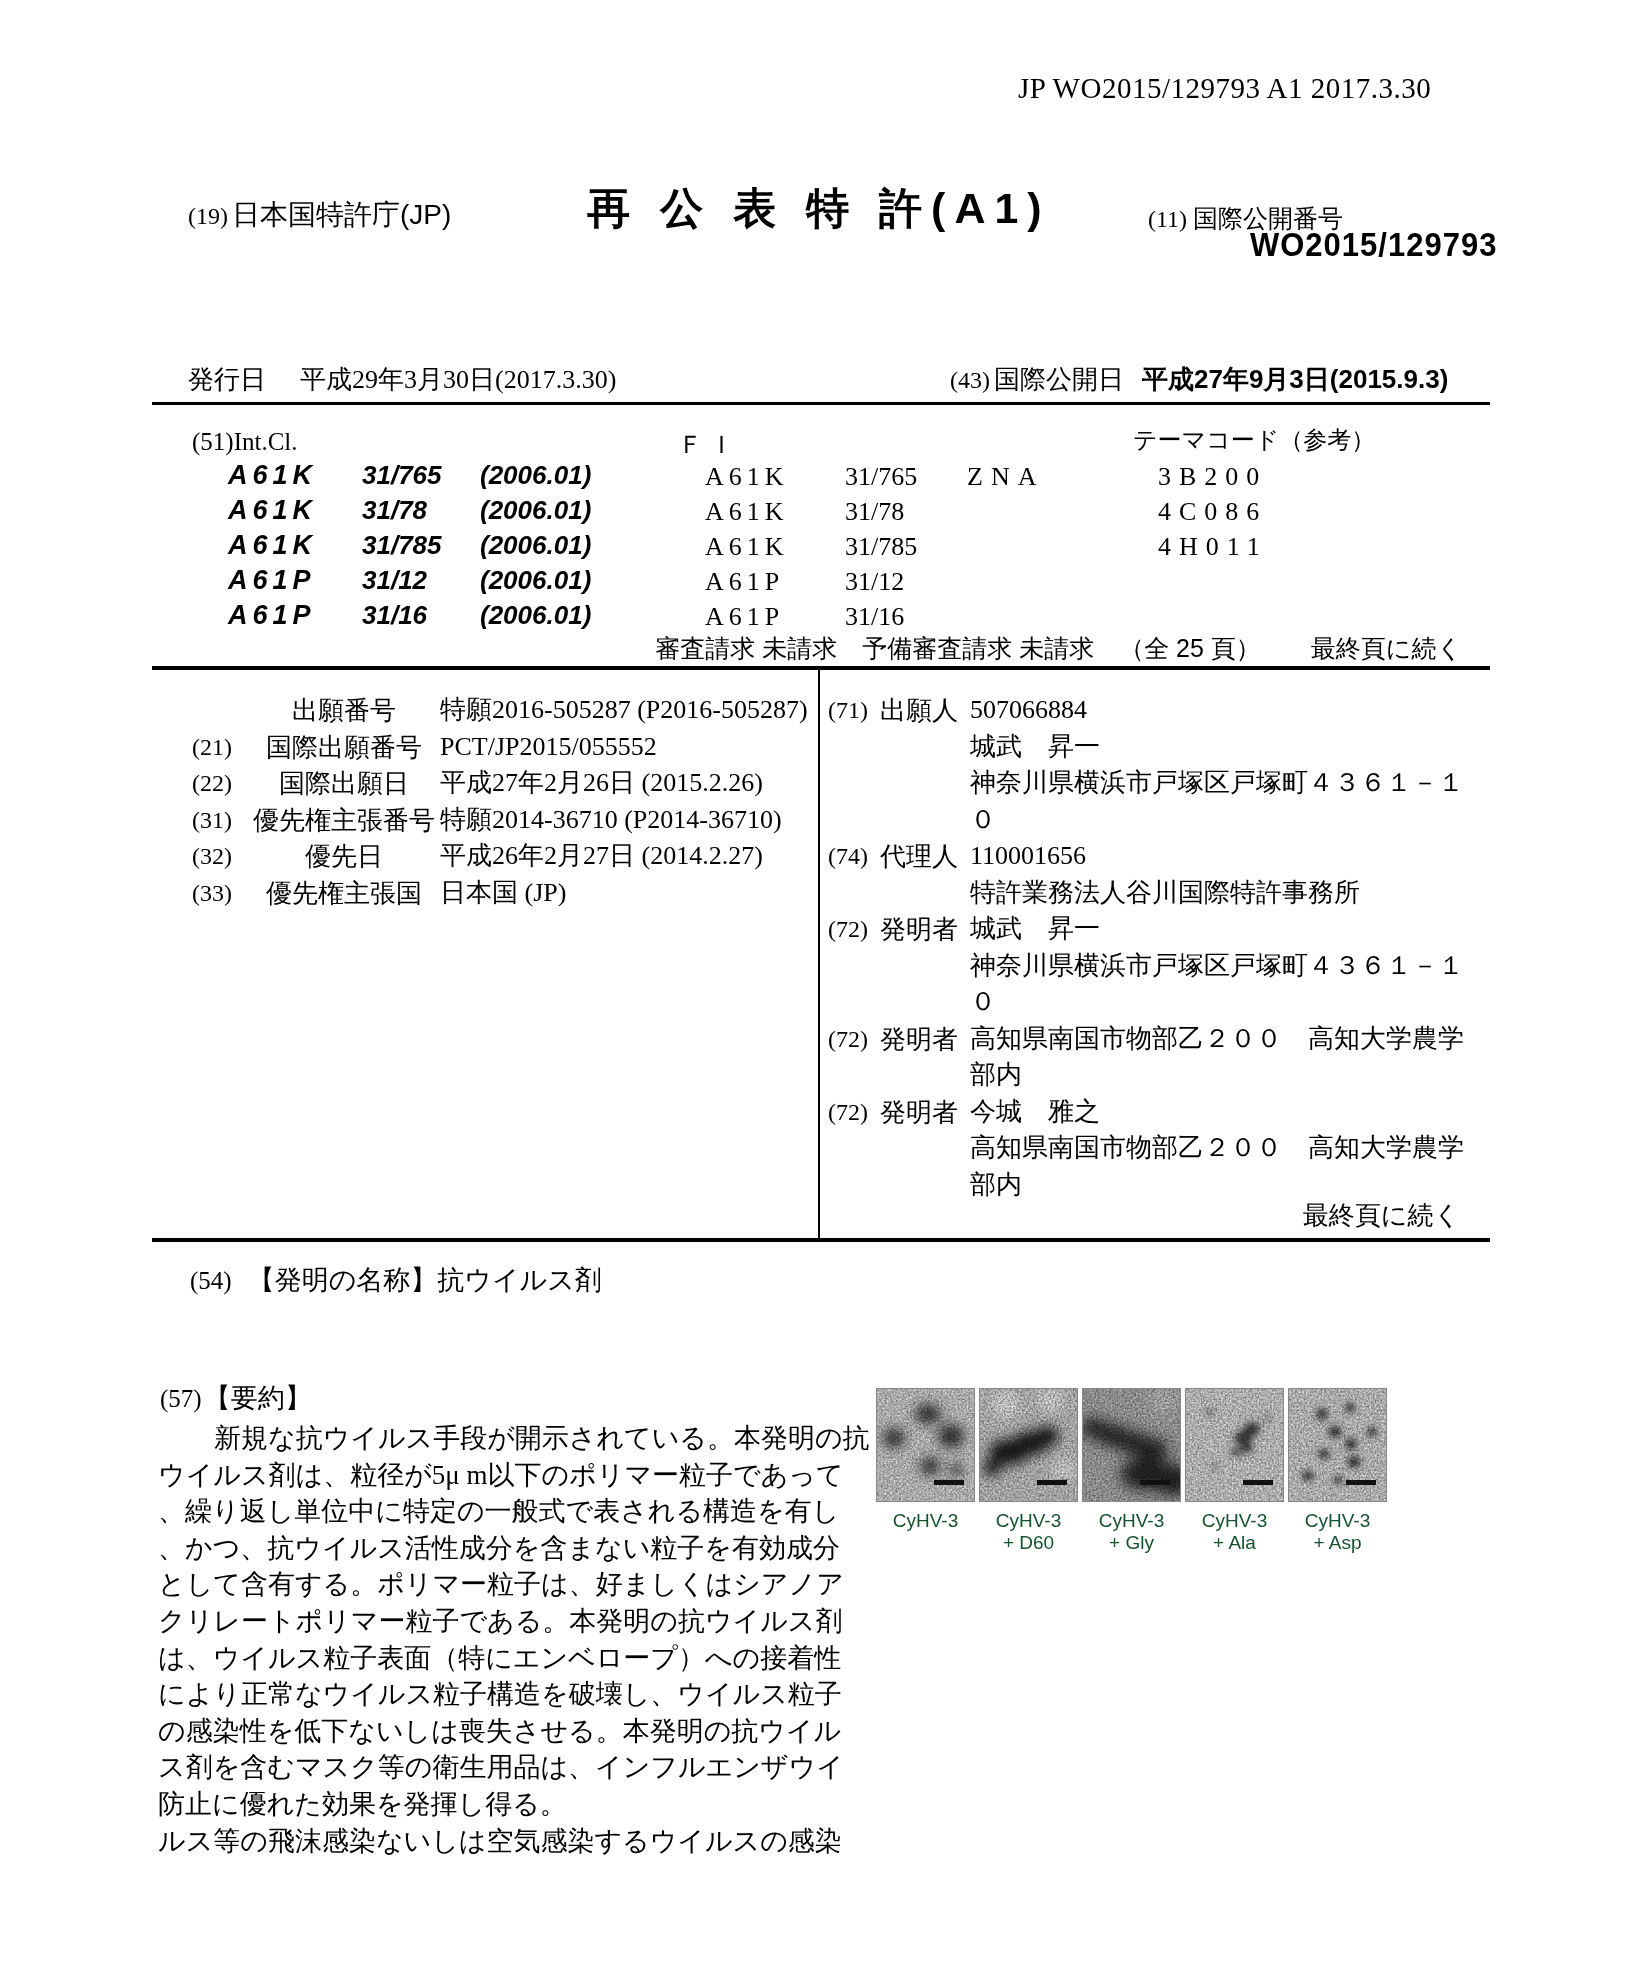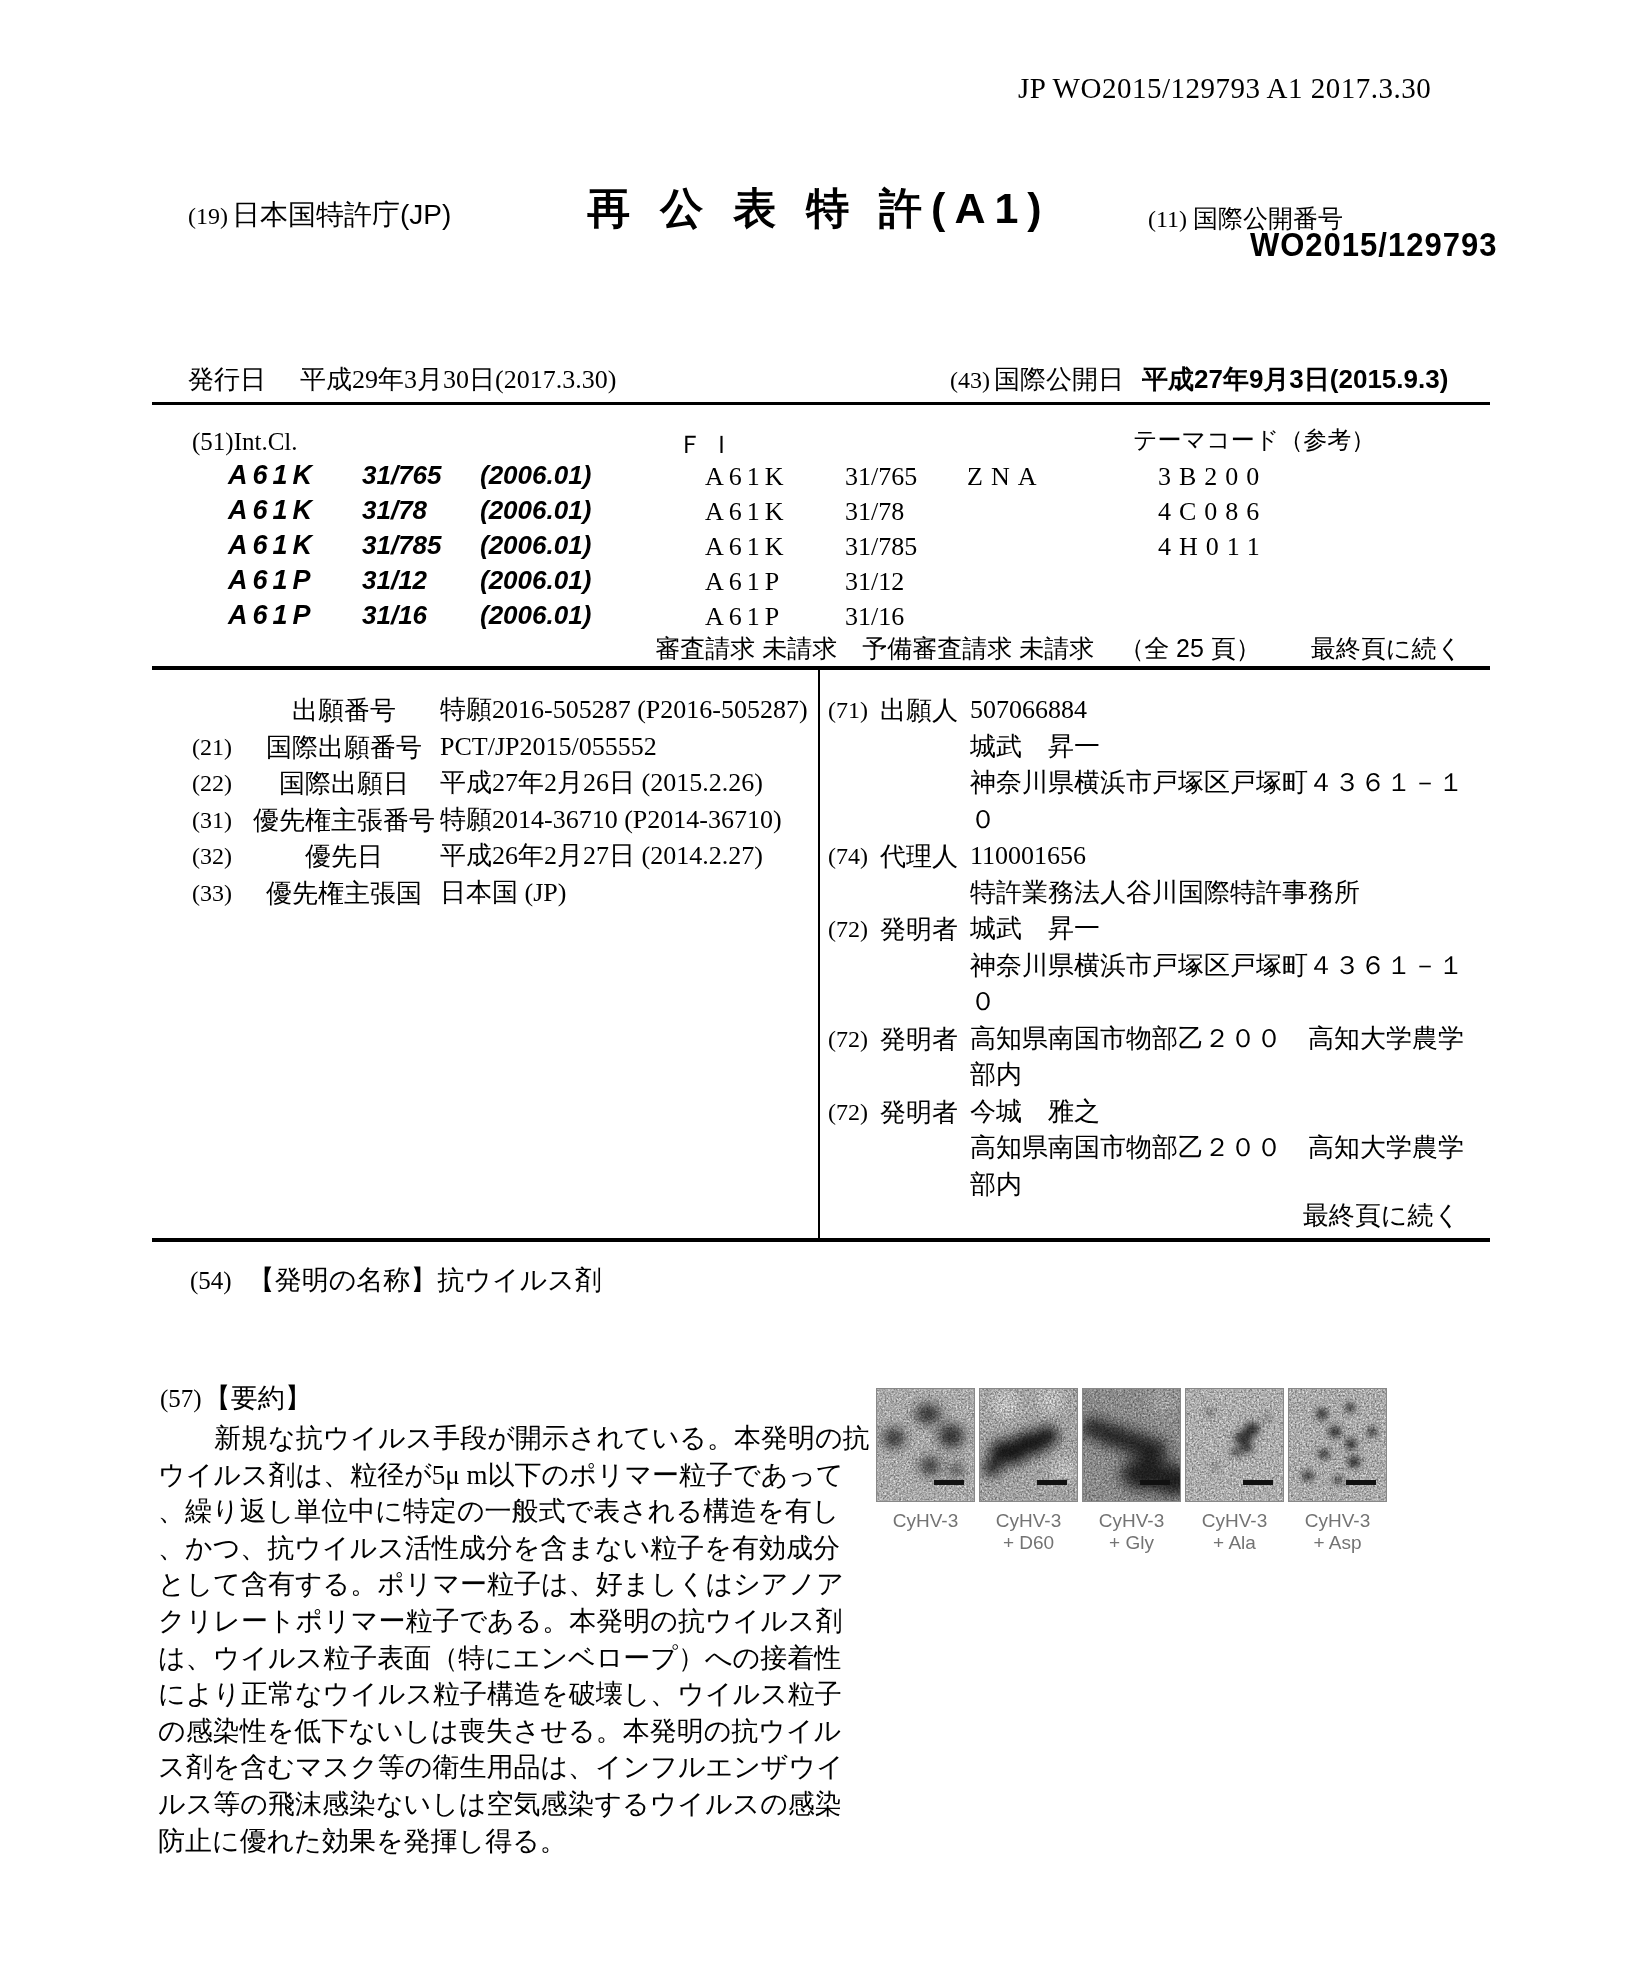--- a/index.html
+++ b/index.html
@@ -74,21 +74,21 @@
   .abstract-label .num{font-size:25px;margin-right:2px;}
   .abstract-body{left:158px;top:1420px;width:705px;font-size:27px;}
   .abstract-body div{line-height:36.6px;white-space:nowrap;}
   .abstract-body .indent{text-indent:56px;}
 
   
   .figure{left:876px;top:1388px;display:flex;gap:4px;}
   .panel{width:99px;}
   .panel svg{display:block;}
   .caption{margin-top:8px;text-align:center;font-size:19px;line-height:22px;
-           font-family:"Liberation Sans","DejaVu Sans",sans-serif;color:#737373;}
+           font-family:"Liberation Sans","DejaVu Sans",sans-serif;color:#14532d;}
 </style>
 </head>
 <body>
 
 <div class="page">
 
   <div class="abs header-ref nowrap">JP  WO2015/129793  A1  2017.3.30</div>
 
   <div class="abs office nowrap">
     <span class="num">(19)</span><span class="name sans">日本国特許庁(JP)</span>
@@ -276,22 +276,22 @@
     <div class="indent">新規な抗ウイルス手段が開示されている。本発明の抗</div>
     <div>ウイルス剤は、粒径が5μ m以下のポリマー粒子であって</div>
     <div>、繰り返し単位中に特定の一般式で表される構造を有し</div>
     <div>、かつ、抗ウイルス活性成分を含まない粒子を有効成分</div>
     <div>として含有する。ポリマー粒子は、好ましくはシアノア</div>
     <div>クリレートポリマー粒子である。本発明の抗ウイルス剤</div>
     <div>は、ウイルス粒子表面（特にエンベロープ）への接着性</div>
     <div>により正常なウイルス粒子構造を破壊し、ウイルス粒子</div>
     <div>の感染性を低下ないしは喪失させる。本発明の抗ウイル</div>
     <div>ス剤を含むマスク等の衛生用品は、インフルエンザウイ</div>
+    <div>防止に優れた効果を発揮し得る。</div>
     <div>ルス等の飛沫感染ないしは空気感染するウイルスの感染</div>
-    <div>防止に優れた効果を発揮し得る。</div>
   </div>
 
   <div class="abs figure">
 
     <div class="panel">
       <svg width="99" height="114" viewBox="0 0 99 114">
         <defs>
           <filter id="b1" x="-60%" y="-60%" width="220%" height="220%">
               <feGaussianBlur stdDeviation="6"></feGaussianBlur>
             </filter>

